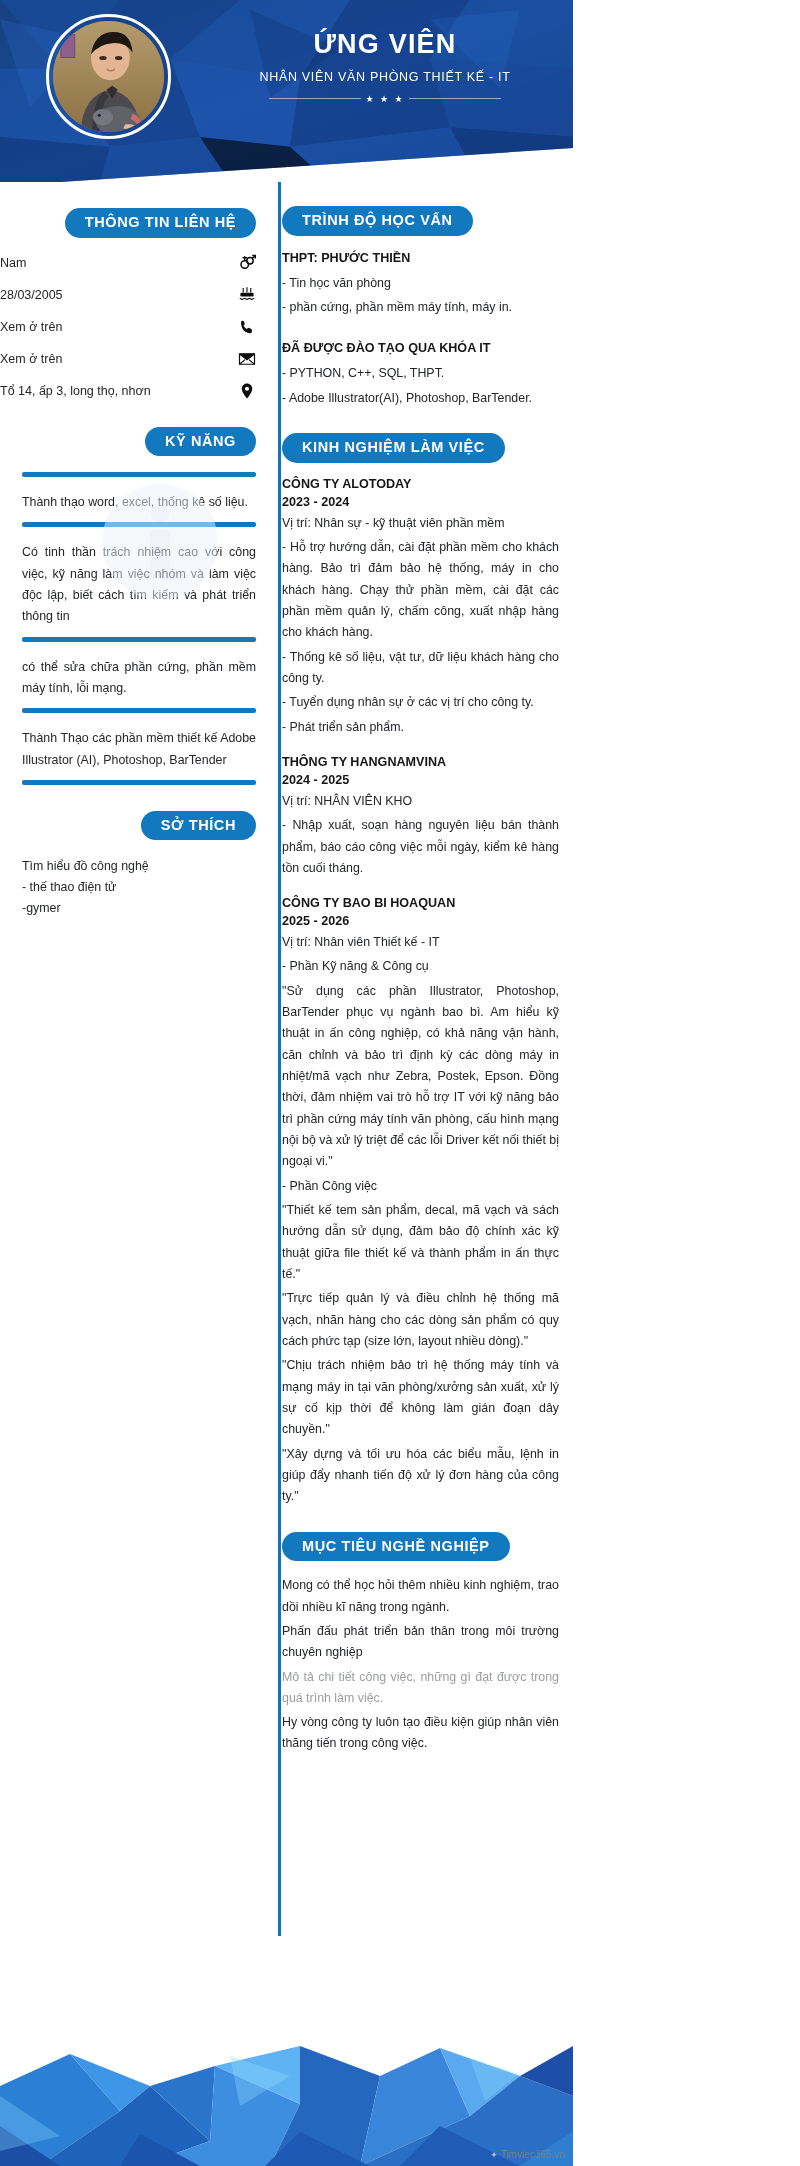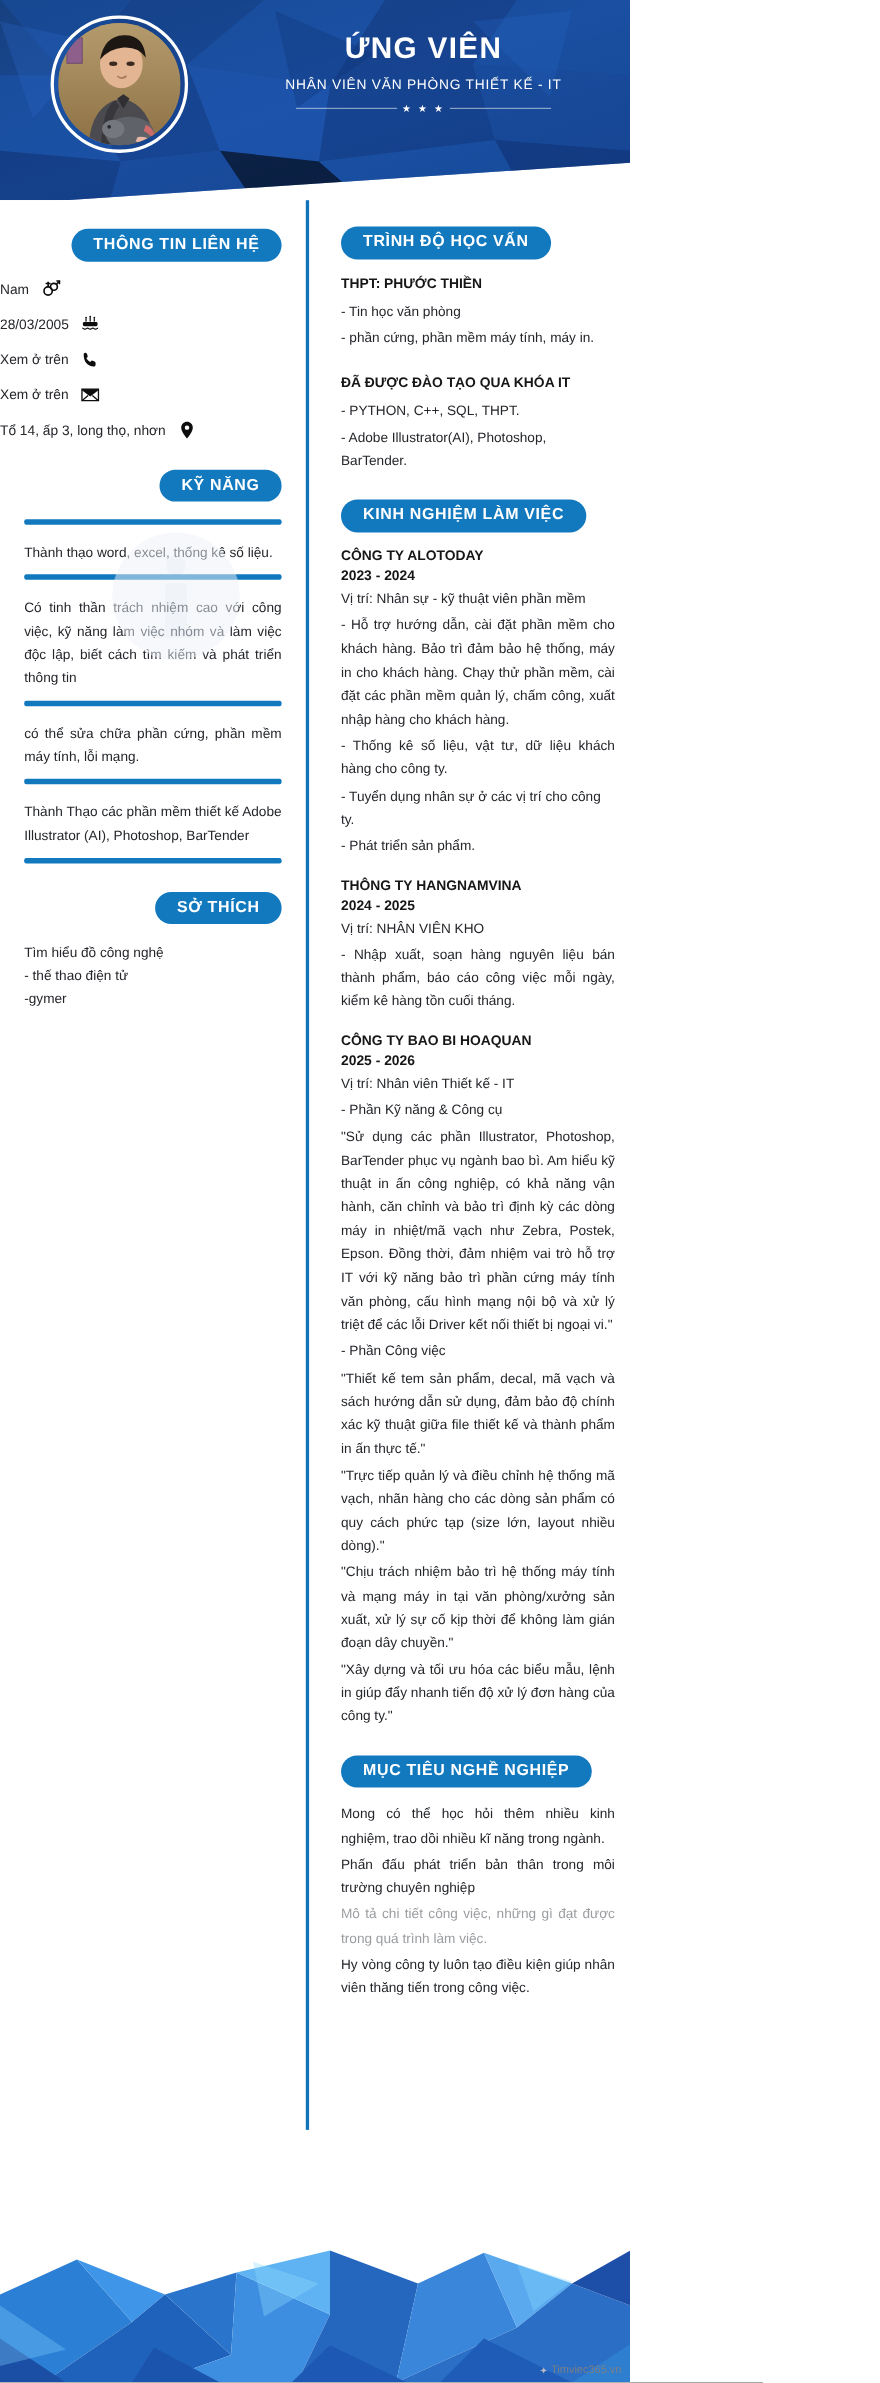--- a/index.html
+++ b/index.html
@@ -110,21 +110,21 @@
   .vline {
     position:absolute;
     left: 0px;
     top: 0px;
     width: 3px;
     background:#1174bb;
   }
   .col-right {
     width: 295px;
     position:relative;
-    padding-left: 32px;
+    padding-left: 4px;
     padding-right: 14px;
   }
 
   
   .pill {
     display:inline-block;
     background:#1279bf;
     color:#fff;
     font-weight:bold;
     font-size: 14.5px;
@@ -133,21 +133,21 @@
     padding: 7px 20px 8px 20px;
     line-height:1;
     white-space:nowrap;
   }
   .pill-wrap-right { margin: 24px 0 14px 0; }
   .pill-wrap-left  { text-align:right; padding-right: 22px; margin: 26px 0 16px 0; }
 
   
   .contact-list { padding-right: 22px; position:relative; z-index:2; }
   .contact-row {
-    display:flex; align-items:center; justify-content:flex-start;
+    display:flex; align-items:center; justify-content:space-between;
     gap: 10px;
     margin-bottom: 13px;
     font-size: 12.5px;
     color:#24262b;
   }
   .contact-row .ctext { text-align:right; line-height:1.35; }
   .contact-row .cicon {
     width: 19px; height:19px;
     display:flex; align-items:center; justify-content:center;
     flex: 0 0 19px;

